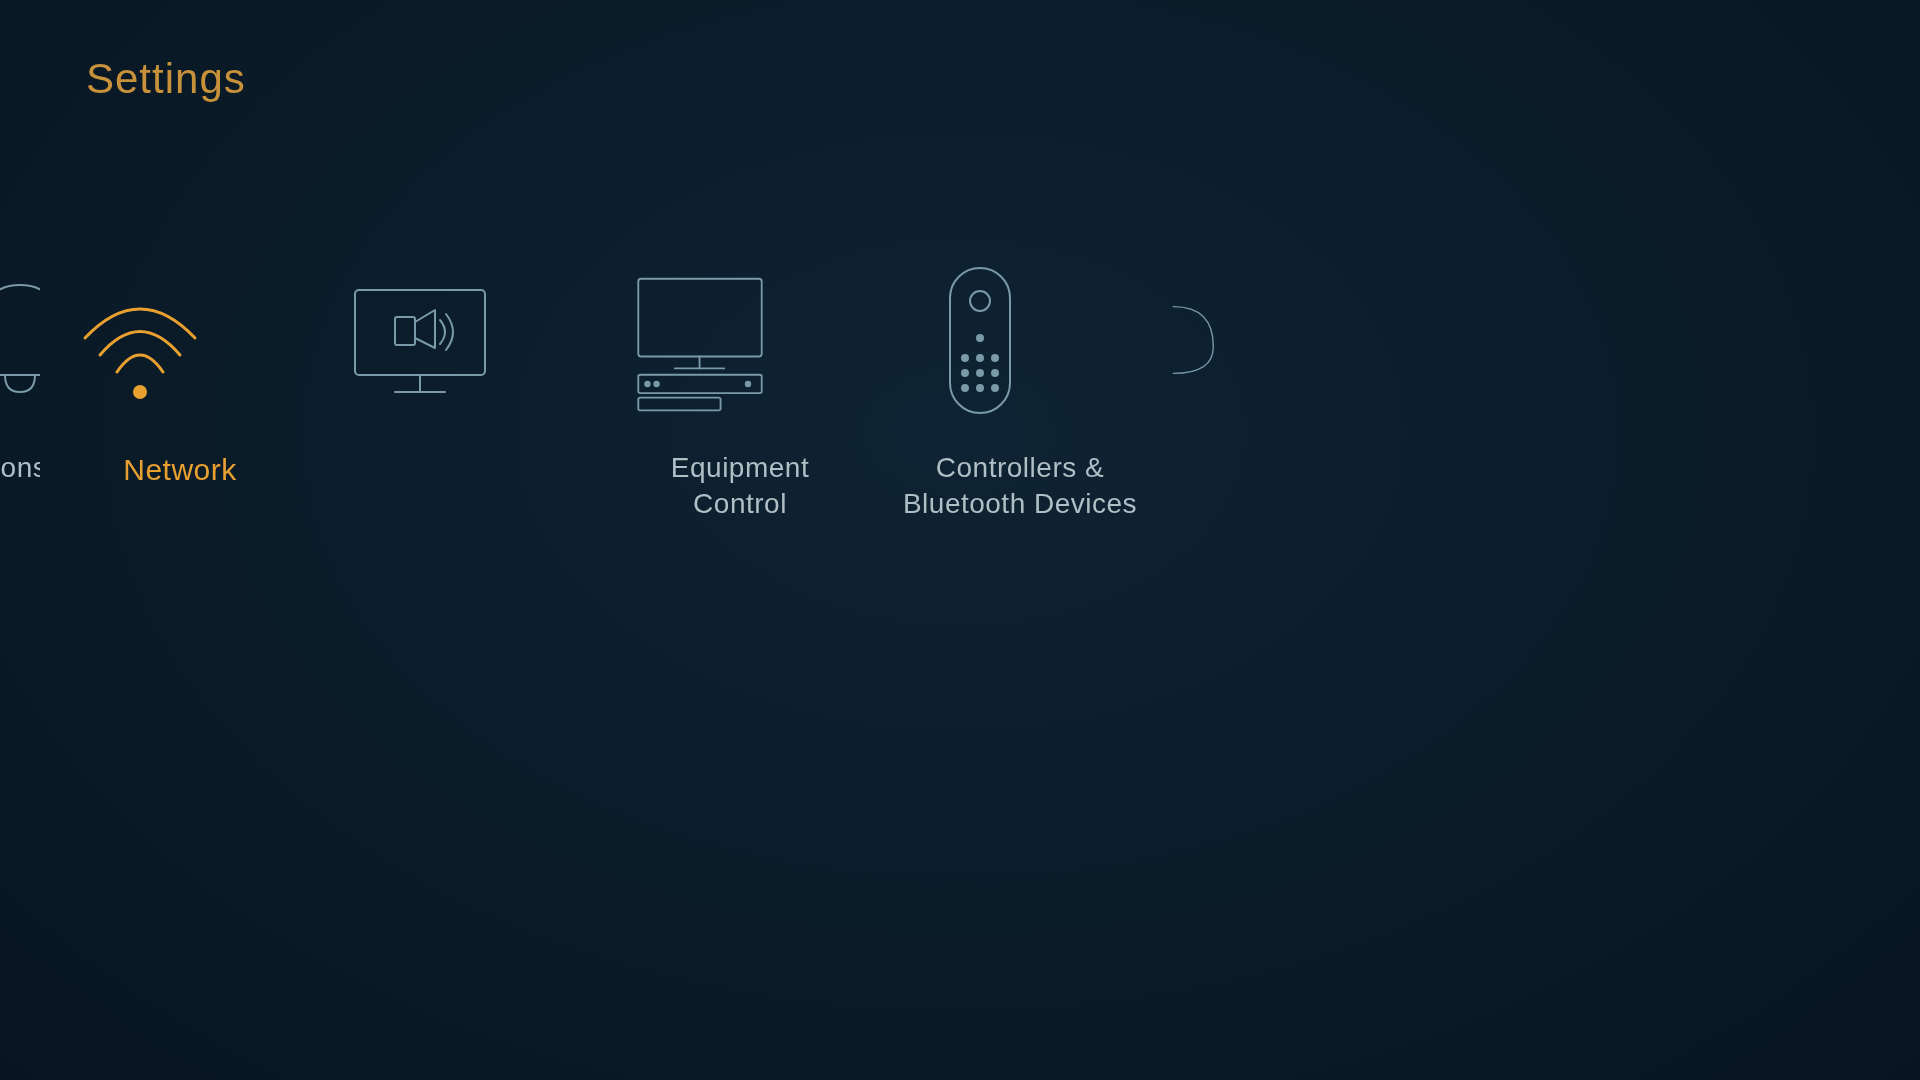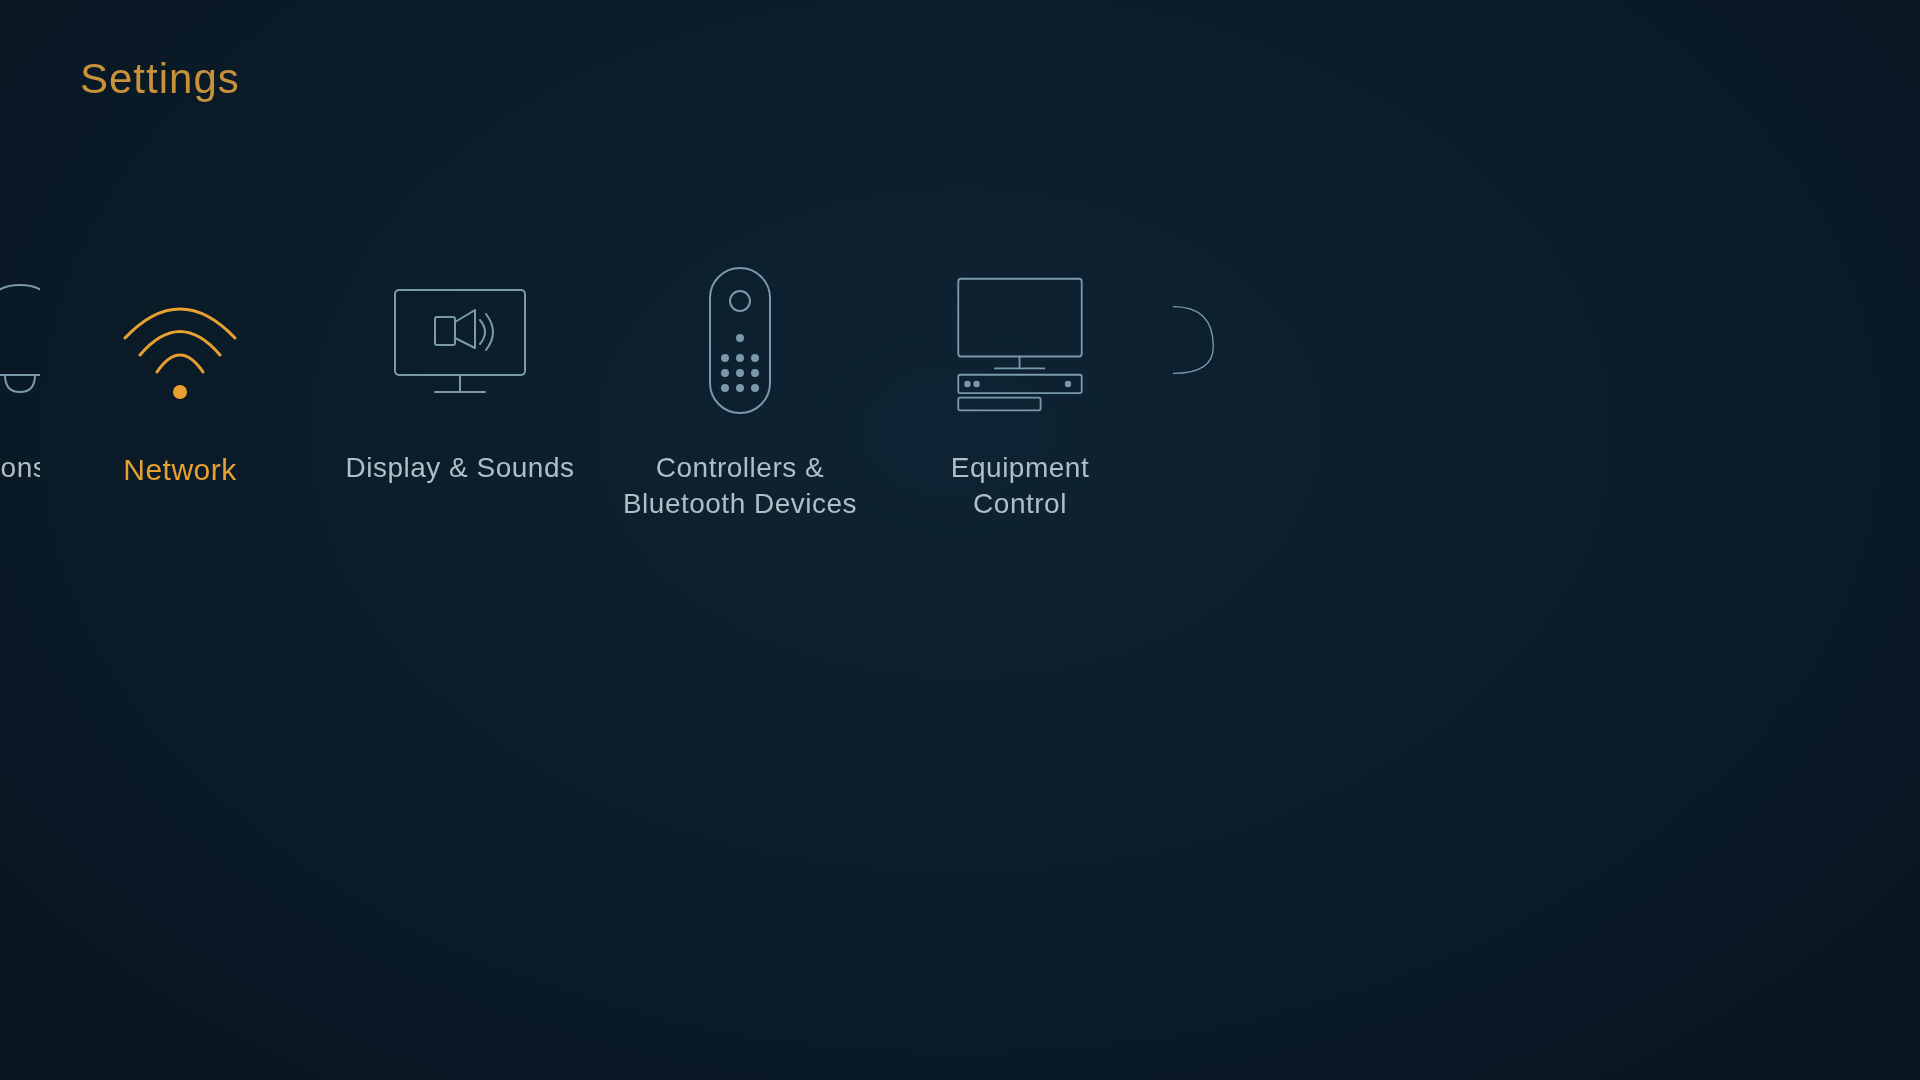--- a/index.html
+++ b/index.html
@@ -9,42 +9,41 @@
       height: 1080px;
       background: #0d1f2d;
       font-family: 'Arial', sans-serif;
       overflow: hidden;
       position: relative;
     }
 
     .settings-title {
       position: absolute;
       top: 55px;
-      left: 80px;
+      left: 86px;
       color: #c8923a;
       font-size: 42px;
       font-weight: 300;
       letter-spacing: 1px;
     }
 
     .settings-grid {
       position: absolute;
       top: 250px;
       left: 0;
       right: 0;
       display: flex;
       flex-direction: row;
       align-items: flex-start;
       padding-left: 0px;
     }
 
     .settings-item {
       display: flex;
       flex-direction: column;
-      align-items: center;
       width: 245px;
       cursor: pointer;
       padding: 10px 20px;
       flex-shrink: 0;
     }
 
     .settings-item .icon-container {
       width: 160px;
       height: 160px;
       display: flex;
@@ -149,23 +148,43 @@
         <line x1="55" y1="122" x2="105" y2="122"></line>
 
         <rect x="55" y="47" width="20" height="28" rx="2"></rect>
 
         <path d="M75 52 L95 40 L95 78 L75 68 Z"></path>
 
         <path d="M100 50 Q110 62 100 74" stroke-width="2"></path>
         <path d="M106 44 Q120 62 106 80" stroke-width="2"></path>
       </svg>
     </div>
-    <span class="label">Display &amp; Sounds</span>
-  </div>
-
+  </div>
+
+
+  <div class="settings-item" style="width: 280px;">
+    <div class="icon-container">
+      <svg width="175" height="155" viewBox="0 0 175 155" stroke="#7a9aaa" fill="none" stroke-width="2.5" stroke-linecap="round" stroke-linejoin="round">
+
+        <rect x="20" y="10" width="135" height="85" rx="3"></rect>
+
+        <line x1="87" y1="95" x2="87" y2="108"></line>
+        <line x1="60" y1="108" x2="114" y2="108"></line>
+
+        <rect x="20" y="115" width="135" height="20" rx="2"></rect>
+
+        <rect x="20" y="140" width="90" height="14" rx="2"></rect>
+
+        <circle cx="30" cy="125" r="2.5" fill="#7a9aaa"></circle>
+        <circle cx="40" cy="125" r="2.5" fill="#7a9aaa"></circle>
+        <circle cx="140" cy="125" r="2.5" fill="#7a9aaa"></circle>
+      </svg>
+    </div>
+    <span class="label">Equipment Control</span>
+  </div>
 
   <div class="settings-item" style="width: 280px;">
     <div class="icon-container">
       <svg width="120" height="155" viewBox="0 0 120 155" stroke="#7a9aaa" fill="none" stroke-width="2.5" stroke-linecap="round" stroke-linejoin="round">
 
         <rect x="30" y="5" width="60" height="145" rx="30"></rect>
 
         <circle cx="60" cy="38" r="10"></circle>
 
         <circle cx="60" cy="75" r="3" fill="#7a9aaa"></circle>
@@ -177,41 +196,20 @@
         <circle cx="60" cy="110" r="3" fill="#7a9aaa"></circle>
         <circle cx="75" cy="110" r="3" fill="#7a9aaa"></circle>
         <circle cx="45" cy="125" r="3" fill="#7a9aaa"></circle>
         <circle cx="60" cy="125" r="3" fill="#7a9aaa"></circle>
         <circle cx="75" cy="125" r="3" fill="#7a9aaa"></circle>
       </svg>
     </div>
     <span class="label">Controllers &amp; Bluetooth Devices</span>
   </div>
 
-  <div class="settings-item" style="width: 280px;">
-    <div class="icon-container">
-      <svg width="175" height="155" viewBox="0 0 175 155" stroke="#7a9aaa" fill="none" stroke-width="2.5" stroke-linecap="round" stroke-linejoin="round">
-
-        <rect x="20" y="10" width="135" height="85" rx="3"></rect>
-
-        <line x1="87" y1="95" x2="87" y2="108"></line>
-        <line x1="60" y1="108" x2="114" y2="108"></line>
-
-        <rect x="20" y="115" width="135" height="20" rx="2"></rect>
-
-        <rect x="20" y="140" width="90" height="14" rx="2"></rect>
-
-        <circle cx="30" cy="125" r="2.5" fill="#7a9aaa"></circle>
-        <circle cx="40" cy="125" r="2.5" fill="#7a9aaa"></circle>
-        <circle cx="140" cy="125" r="2.5" fill="#7a9aaa"></circle>
-      </svg>
-    </div>
-    <span class="label">Equipment Control</span>
-  </div>
-
   <div class="settings-item partial-right" style="width: 100px; overflow: hidden;">
     <div class="icon-container" style="width: 80px; overflow: hidden;">
       <svg width="120" height="140" viewBox="0 0 120 140" stroke="#7a9aaa" fill="none" stroke-width="2.5" stroke-linecap="round" stroke-linejoin="round">
 
         <path d="M20 20 Q80 20 80 80 Q80 120 20 120"></path>
       </svg>
     </div>
     <span class="label"></span>
   </div>
 

